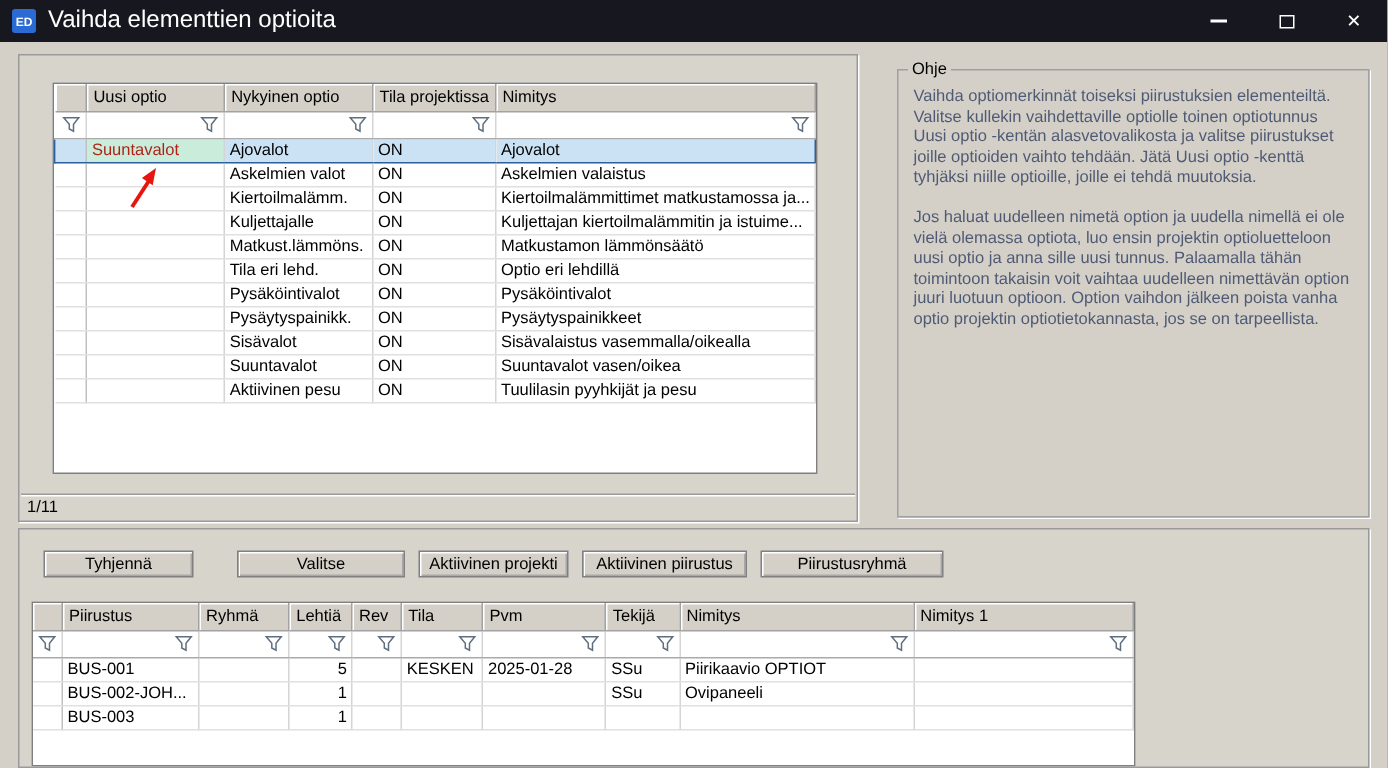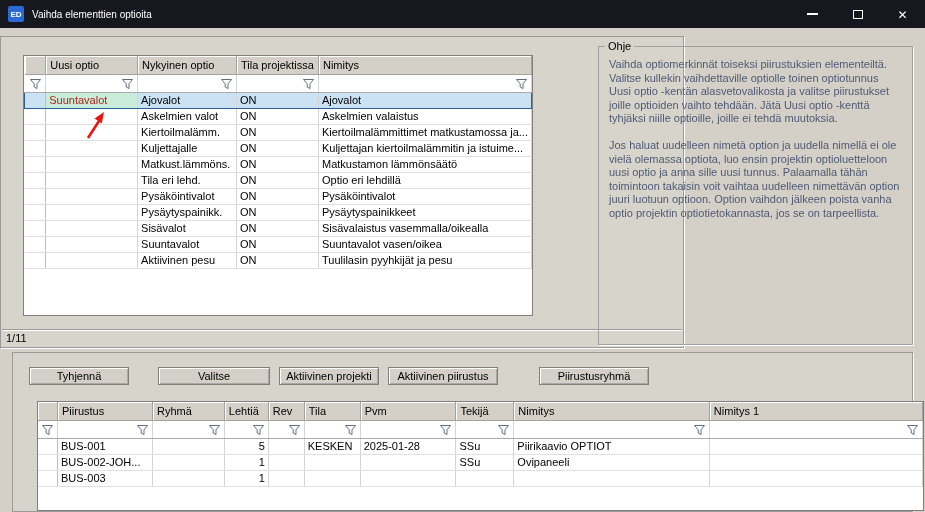--- a/index.html
+++ b/index.html
@@ -15,40 +15,40 @@
   }
   *{margin:0;padding:0;box-sizing:border-box}
   html,body{width:925px;height:512px;overflow:hidden}
   body{font-family:"Liberation Sans",sans-serif;background:#888}
   .dialog{width:925px;height:512px;background:var(--dlgbg);position:relative;overflow:hidden}
 
   
   .titlebar{height:28px;background:var(--titlebar);display:flex;align-items:center;color:#fff}
   .app-icon{width:16px;height:16px;margin-left:8px;background:var(--iconbg);border-radius:2px;
             display:flex;align-items:center;justify-content:center;font-size:8px;font-weight:bold;color:#fff;flex:0 0 auto}
-  .title{margin-left:8px;font-size:10px;white-space:nowrap}
+  .title{margin-left:8px;font-size:16px;white-space:nowrap}
   .winbtns{margin-left:auto;display:flex;height:100%}
   .winbtn{width:45px;height:100%;display:flex;align-items:center;justify-content:center;cursor:default}
   .g-min{width:11px;height:2px;background:#fff}
   .g-max{width:10px;height:9px;border:1px solid #fff}
   .g-close::before{content:"✕";color:#fff;font-size:12px;line-height:1}
 
   
   .main{position:relative;height:484px;background:var(--dlgbg)}
   .panel{position:absolute;border:1px solid #9a9a9a;box-shadow:1px 1px 0 #fff;background:#d7d4cc}
-  .panel-top{left:0;top:8px;width:684px;height:312px}
+  .panel-top{left:12px;top:8px;width:560px;height:312px}
   .panel-bottom{left:12px;top:324px;width:901px;height:160px}
 
   .statusbar{position:absolute;left:1px;right:1px;bottom:1px;height:17px;border-top:1px solid #9a9a9a;
              box-shadow:inset 0 1px 0 #fff;font-size:11px;padding:2px 4px;color:#000}
 
   
   .grid{position:absolute;background:#fff;border:1px solid #7f7f7f;overflow:hidden}
   .grid-top{left:22px;top:18px;width:510px;height:261px}
-  .grid-bottom{left:24px;top:48px;width:887px;height:110px}
+  .grid-bottom{left:8px;top:48px;width:736px;height:110px}
   .grid table{border-collapse:collapse;table-layout:fixed;font-size:11px;color:#000}
   .grid th{background:var(--dlgbg);font-weight:normal;text-align:left;height:18px;padding:1px 4px;
            border-right:1px solid #a2a2a2;border-bottom:1px solid #a2a2a2;box-shadow:inset 1px 1px 0 #fff;
            overflow:hidden;white-space:nowrap}
   .grid td{height:16px;padding:1px 3px;border-right:1px solid #d4d4d4;border-bottom:1px solid #e0e0e0;
            overflow:hidden;white-space:nowrap;text-overflow:ellipsis;background:#fff}
   .grid tr.flt td{height:18px;text-align:right;padding-right:3px;border-bottom:1px solid #aaaaaa}
   .grid td.rowhdr{border-right:1px solid #c0c0c0}
   .grid td.num{text-align:right}
   .grid tr.sel td{background:var(--selbg);border-top:1px solid var(--selbd);border-bottom:1px solid var(--selbd)}
@@ -228,21 +228,21 @@
       <p>Vaihda optiomerkinnät toiseksi piirustuksien elementeiltä. Valitse kullekin vaihdettaville optiolle toinen optiotunnus Uusi optio -kentän alasvetovalikosta ja valitse piirustukset joille optioiden vaihto tehdään. Jätä Uusi optio -kenttä tyhjäksi niille optioille, joille ei tehdä muutoksia.</p>
       <p>Jos haluat uudelleen nimetä option ja uudella nimellä ei ole vielä olemassa optiota, luo ensin projektin optioluetteloon uusi optio ja anna sille uusi tunnus. Palaamalla tähän toimintoon takaisin voit vaihtaa uudelleen nimettävän option juuri luotuun optioon. Option vaihdon jälkeen poista vanha optio projektin optiotietokannasta, jos se on tarpeellista.</p>
     </fieldset>
 
     <div class="panel panel-bottom">
       <div class="btnrow" id="btn-row">
           <button class="cbtn" style="width: 100px;">Tyhjennä</button>
           <button class="cbtn" style="width: 112px; margin-left: 20px;">Valitse</button>
           <button class="cbtn" style="width: 100px;">Aktiivinen projekti</button>
           <button class="cbtn" style="width: 110px;">Aktiivinen piirustus</button>
-          <button class="cbtn" style="width: 110px; margin-left: 32px;">Piirustusryhmä</button>
+          <button class="cbtn" style="width: 122px; margin-left: 0;">Piirustusryhmä</button>
         </div>
       <div class="grid grid-bottom" id="drawings-grid">
           <table>
             <colgroup>
               <col style="width:16px">
               <col style="width:95px">
               <col style="width:72px">
               <col style="width:44px">
               <col style="width:36px">
               <col style="width:56px">

